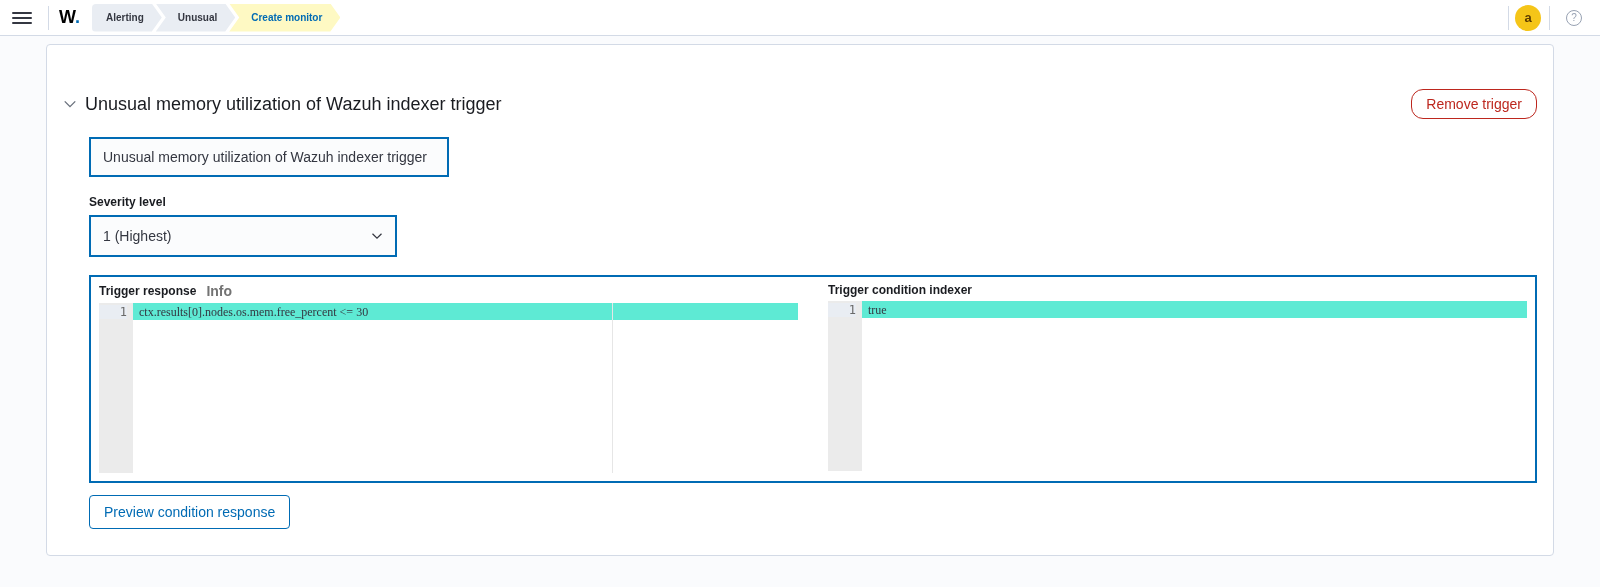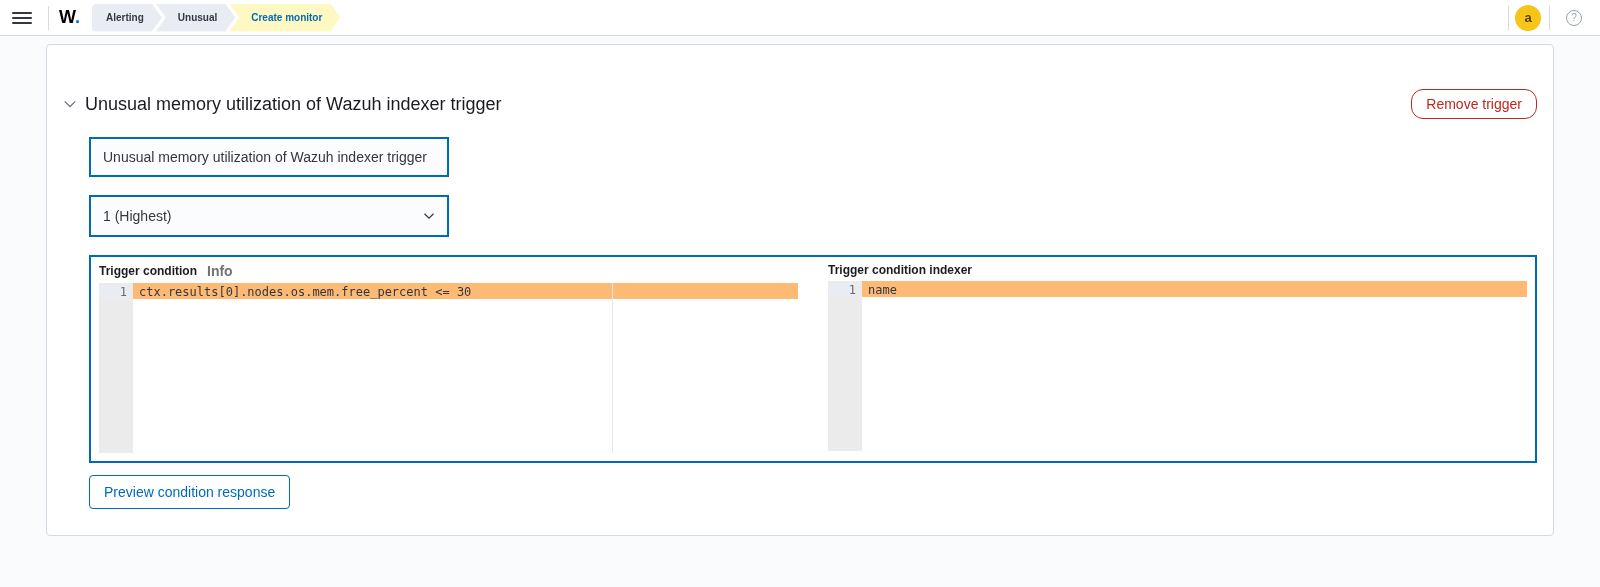--- a/index.html
+++ b/index.html
@@ -110,21 +110,21 @@
     margin-bottom:6px; display:block;
   }
   .text-input {
     width:360px; height:40px;
     border:2px solid #006bb4;
     background:#fbfcfd;
     padding:0 12px; font-size:14px; color:#343741;
     border-radius:0;
   }
   .select-field {
-    width:360px; height:42px;
+    width:308px; height:42px;
     border:2px solid #006bb4;
     background:#fbfcfd;
     display:flex; align-items:center; justify-content:space-between;
     padding:0 12px; font-size:14px; color:#343741;
     cursor:pointer;
     margin-top:0;
   }
   .field-block { margin-bottom:18px; }
   
   .condition-box {
@@ -152,24 +152,25 @@
   .code-line-highlight {
     background:#e9edf3;
   }
   .code-body {
     flex:1; background:#fff;
     padding:2px 6px 0 6px;
     white-space:pre;
     position:relative;
   }
   .code-body .first-line {
-    background:#fdba74;
+    background:#5eead4;
     display:block;
     margin:-2px -6px 0 -6px;
     padding:2px 6px 0 6px;
+    font-family:Liberation Serif, serif;
   }
   .code-body.has-split::after{
     content:"";
     position:absolute;
     top:0; bottom:0;
     left:72%;
     width:1px;
     background:#e6e6e6;
   }
   
@@ -217,49 +218,50 @@
     </div>
     <button class="remove-btn">Remove trigger</button>
   </div>
 
   <div class="form-area">
     <div class="field-block">
       <input class="text-input" type="text" value="Unusual memory utilization of Wazuh indexer trigger" style="">
     </div>
 
     <div class="field-block">
+      <label class="field-label">Severity level</label>
       <div class="select-field">
         <span>1 (Highest)</span>
         <svg width="12" height="12" viewBox="0 0 16 16">
           <path d="M2 5 L8 11 L14 5" fill="none" stroke="#343741" stroke-width="1.6"></path>
         </svg>
       </div>
     </div>
 
     <div class="condition-box">
       <div class="condition-col">
         <div class="cond-label-row">
-          <span>Trigger condition</span>
+          <span>Trigger response</span>
           <span class="info-link">Info</span>
         </div>
         <div class="code-editor">
           <div class="gutter">
               <div class="code-line-highlight">1</div>
             </div>
           <div class="code-body has-split"><span class="first-line">ctx.results[0].nodes.os.mem.free_percent &lt;= 30</span></div>
         </div>
       </div>
       <div class="condition-col">
         <div class="cond-label-row">
           <span>Trigger condition indexer</span>
         </div>
         <div class="code-editor">
           <div class="gutter">
               <div class="code-line-highlight">1</div>
             </div>
-          <div class="code-body"><span class="first-line">name</span></div>
+          <div class="code-body"><span class="first-line">true</span></div>
         </div>
       </div>
     </div>
   </div>
 
   <button class="preview-btn">Preview condition response</button>
 </div>
 
 </body></html>

